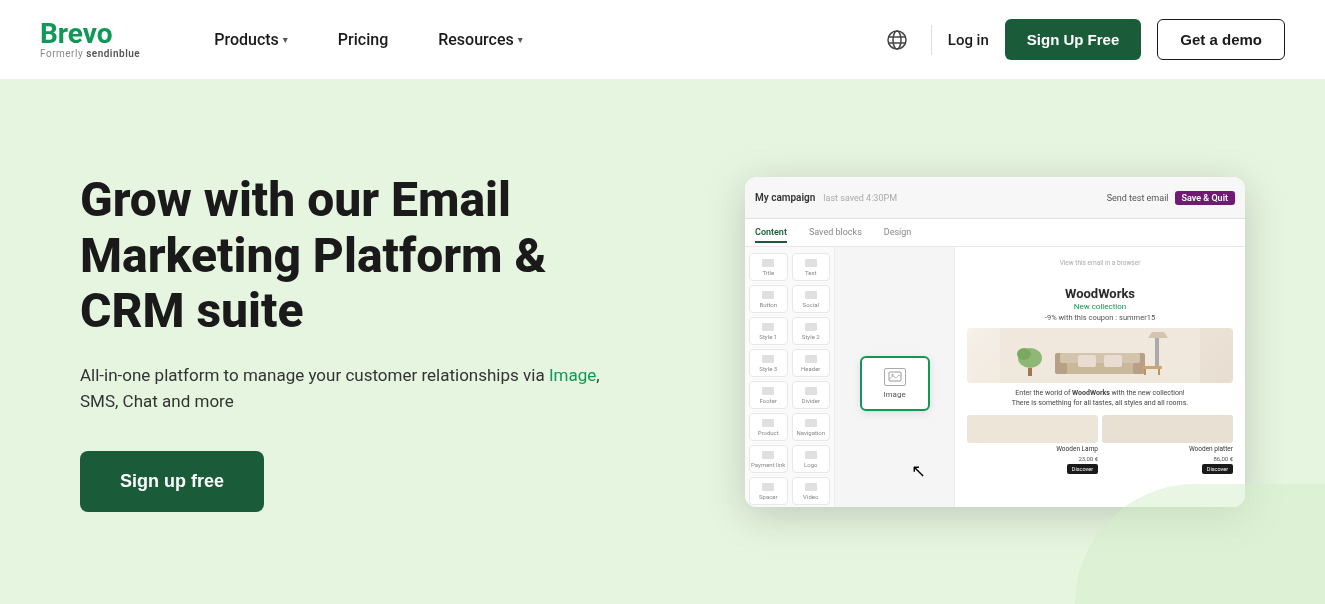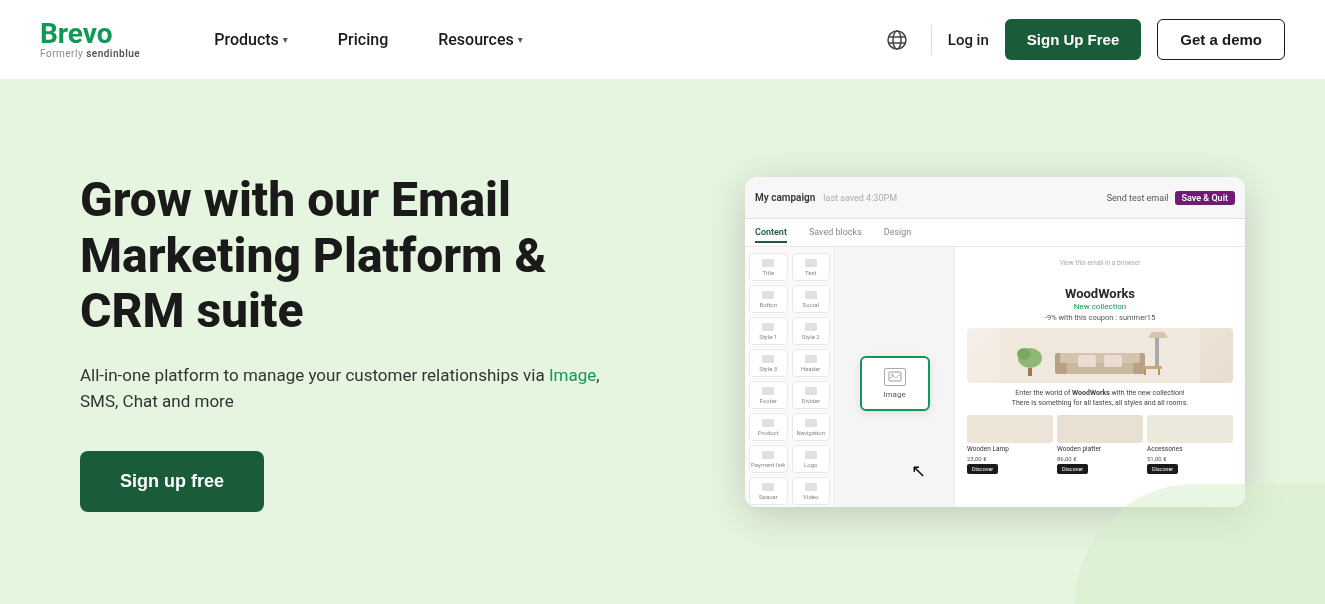--- a/index.html
+++ b/index.html
@@ -333,21 +333,21 @@
     }
     .preview-products {
       display: flex;
       gap: 4px;
       margin-bottom: 4px;
     }
     .preview-product {
       flex: 1;
       display: flex;
       flex-direction: column;
-      align-items: flex-start;
+      align-items: flex-end;
       gap: 2px;
     }
     .preview-product-img {
       width: 100%;
       height: 28px;
       background: #f0ece4;
       border-radius: 3px;
     }
     .preview-product-name {
       font-size: 6.5px;
@@ -572,26 +572,20 @@
               <span class="preview-product-name">Wooden Lamp</span>
               <span class="preview-product-price">23,00 €</span>
               <div class="preview-product-btn">Discover</div>
             </div>
             <div class="preview-product">
               <div class="preview-product-img" style="background:#e8e0d2;"></div>
               <span class="preview-product-name">Wooden platter</span>
               <span class="preview-product-price">86,00 €</span>
               <div class="preview-product-btn">Discover</div>
             </div>
-            <div class="preview-product">
-              <div class="preview-product-img" style="background:#ede8dc;"></div>
-              <span class="preview-product-name">Accessories</span>
-              <span class="preview-product-price">51,00 €</span>
-              <div class="preview-product-btn">Discover</div>
-            </div>
           </div>
         </div>
       </div>
     </div>
   </div>
 
   <div class="hero-bottom-shape"></div>
 </section>
 
 </body></html>

